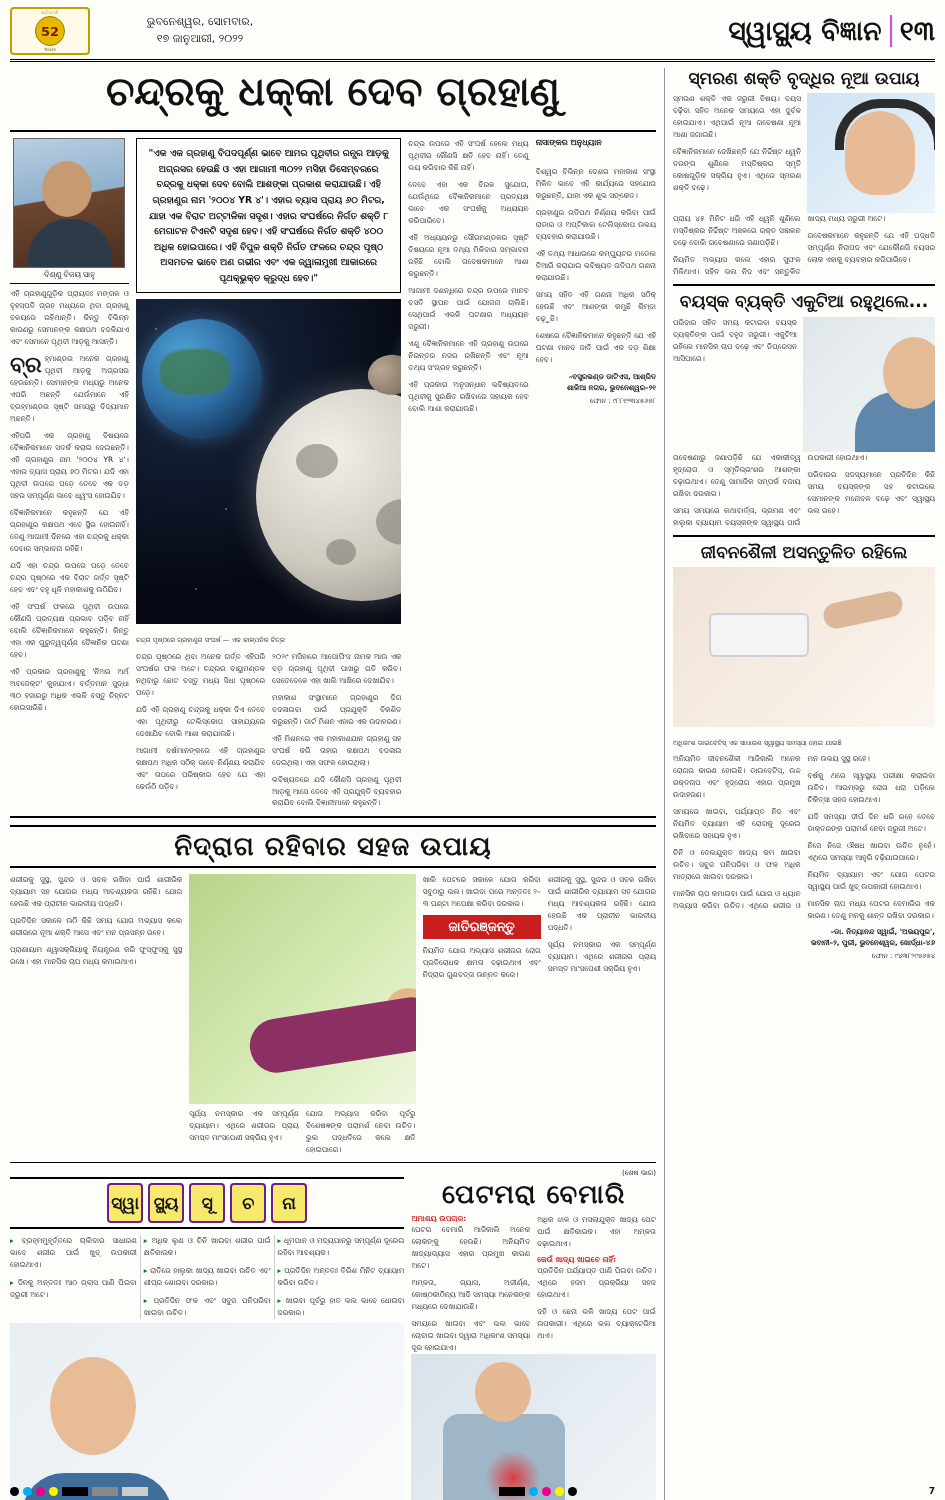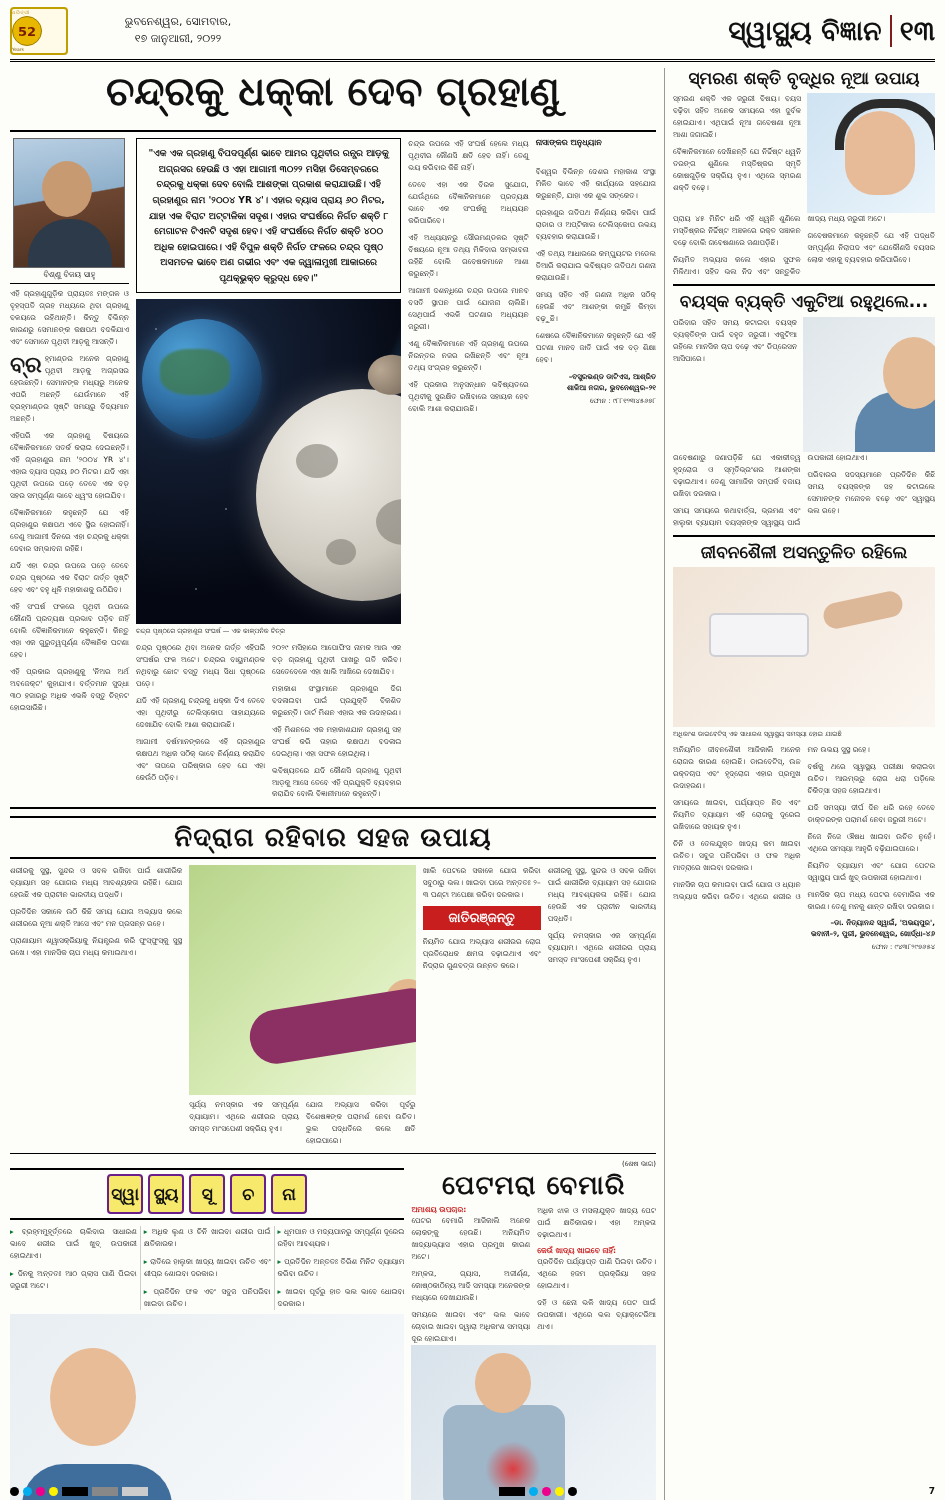--- a/index.html
+++ b/index.html
@@ -10,35 +10,35 @@
     font-family: "DejaVu Sans", sans-serif;
     color: #111;
     position: relative;
     overflow: hidden;
   }
   .page { width:945px; height:1500px; position:relative; padding:6px 10px; }
 
   
   .masthead { display:flex; align-items:center; border-bottom:3px double #000; padding-bottom:4px; height:56px; }
   .logo-badge {
-    width:58px; height:48px; border:2px solid #c0a000; border-radius:4px;
-    display:flex; flex-direction:column; align-items:flex-start; justify-content:center;
+    width:80px; height:48px; border:2px solid #c0a000; border-radius:4px;
+    display:flex; flex-direction:column; align-items:center; justify-content:center;
     background: #fffbe8; margin-right:10px;
   }
   .logo-badge .top { font-size:5px; color:#b8860b; letter-spacing:.5px; }
   .logo-circle {
     width:30px;height:30px;border-radius:50%; background:#e8b800; color:#7a1a00;
     display:flex;align-items:center;justify-content:center; font-weight:bold; font-size:13px;
     border:1px solid #9a7a00;
   }
   .logo-badge .bot { font-size:4.5px; color:#7a5a00; margin-top:1px;}
   .dateline { font-size:11px; line-height:1.5; text-align:center; flex:0 0 200px; color:#111; }
   .mast-spacer { flex:1; }
   .section-title { font-size:27px; font-weight:bold; letter-spacing:0px; }
-  .page-num { font-size:27px; font-weight:bold; border-left:2px solid #7f1d1d; padding-left:8px; margin-left:8px;}
+  .page-num { font-size:27px; font-weight:bold; border-left:2px solid #d946ef; padding-left:8px; margin-left:8px;}
 
   
   .body-wrap { display:flex; margin-top:6px; }
   .left-zone { width:655px; padding-right:8px; border-right:1px solid #999; }
   .right-zone { width:270px; padding-left:8px; }
 
   
   .headline {
     font-size:40px; font-weight:bold; text-align:center; letter-spacing:0px;
     border-bottom:2px solid #000; padding-bottom:16px; margin-bottom:6px; line-height:1.15;
@@ -60,21 +60,21 @@
     position:relative; overflow:hidden;
   }
   .byline-photo:after{
     content:""; position:absolute; left:28px; top:22px; width:50px;height:56px;border-radius:50%;
     background:#c89a72;
   }
   .byline-photo:before{
     content:""; position:absolute; left:14px; bottom:0; width:84px;height:48px;border-radius:40px 40px 0 0;
     background:#2c3a4a;
   }
-  .byline-name { font-size:8px; text-align:center; border-bottom:1px solid #000; padding-bottom:3px; margin-bottom:4px;}
+  .byline-name { font-size:8px; text-align:center; border-bottom:1px solid #000; padding-bottom:3px; margin-bottom:4px;font-family:Liberation Serif, serif;}
 
   
   .photo { position:relative; overflow:hidden; border:0; }
   .moon-photo {
     height:325px; background:radial-gradient(circle at 18% 18%, #1b2a44 0%, #050812 70%);
   }
   .moon-photo .earth{
     position:absolute; left:6px; top:20px; width:120px;height:120px;border-radius:50%;
     background:radial-gradient(circle at 35% 30%, #4fa3d8 0%, #2f6fa5 45%, #1c4670 70%, #0a1c30 100%);
     box-shadow:0 0 18px rgba(90,160,220,.4);
@@ -127,21 +127,21 @@
   .ph-yoga:after{content:"";position:absolute;left:60px;bottom:42px;width:190px;height:54px;border-radius:28px;background:#8c2f63;transform:rotate(-9deg);}
   .ph-yoga:before{content:"";position:absolute;left:196px;bottom:70px;width:46px;height:46px;border-radius:50%;background:#e3b88f;}
   .ph-juice{height:250px;background:linear-gradient(135deg,#e8eef2,#fbfcfd);position:relative;}
   .ph-juice:after{content:"";position:absolute;left:40px;top:34px;width:86px;height:98px;border-radius:50%;background:#e8bc96;}
   .ph-juice:before{content:"";position:absolute;left:12px;bottom:0;width:150px;height:100px;border-radius:42px 42px 0 0;background:#3f6d9c;}
   .ph-stomach{height:175px;background:linear-gradient(135deg,#d8e2ea,#f2f6f9);position:relative;}
   .ph-stomach:after{content:"";position:absolute;left:64px;top:8px;width:56px;height:60px;border-radius:50%;background:#e4b993;}
   .ph-stomach:before{content:"";position:absolute;left:32px;top:60px;width:122px;height:106px;border-radius:16px;background:#9fb6c8;}
   .ph-stomach .pain{position:absolute;left:74px;top:96px;width:56px;height:56px;border-radius:50%;background:radial-gradient(circle,rgba(230,40,40,.85),rgba(230,40,40,0) 70%);}
 
-  .caption { font-size:6.6px; line-height:1.5; margin-top:3px; color:#222;}
+  .caption { font-size:6.6px; line-height:1.5; margin-top:12px; color:#222;}
 
   .rule { border-top:1px solid #000; margin:6px 0; }
   .rule-thick { border-top:2px solid #000; margin:7px 0; }
 
   
   .banner-yoga {
     font-size:26px; font-weight:bold; text-align:center; letter-spacing:1px;
     border-top:2px solid #000; border-bottom:2px solid #000; padding:4px 0; margin:6px 0;
   }
   .swasthya-banner {

